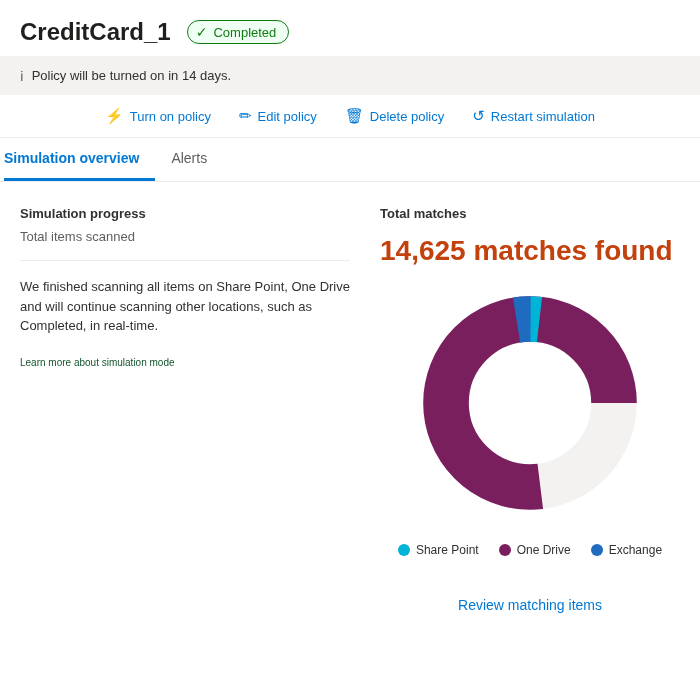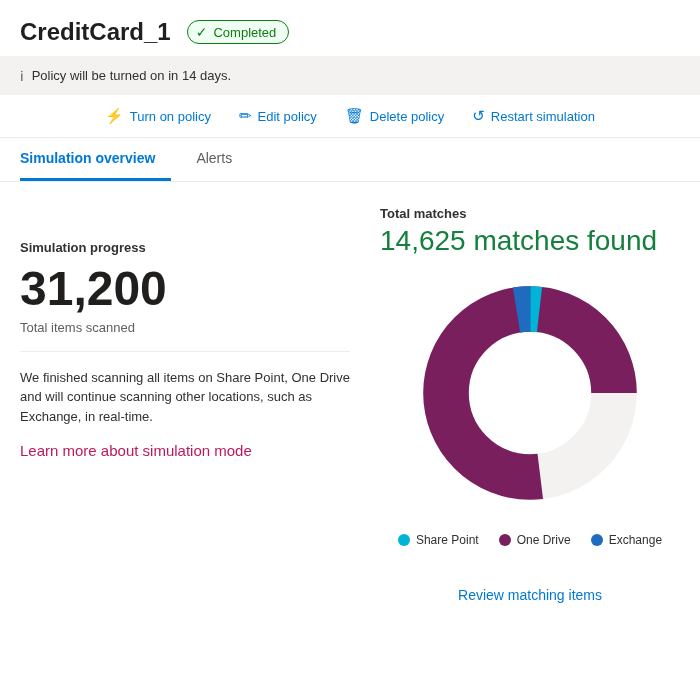--- a/index.html
+++ b/index.html
@@ -75,23 +75,23 @@
       background: none;
       border: none;
       padding: 0;
     }
     .toolbar-btn-icon { font-size: 15px; }
 
     
     .tabs {
       display: flex;
       align-items: center;
-      padding: 0 20px;
+      padding: 0 4px;
       border-bottom: 1px solid #edebe9;
-      gap: 9px;
+      gap: 0;
     }
     .tab {
       padding: 12px 16px;
       font-size: 14px;
       cursor: pointer;
       color: #605e5c;
       border-bottom: 3px solid transparent;
       white-space: nowrap;
     }
     .tab.active {
@@ -111,21 +111,20 @@
     
     .left-panel {
       flex: 0 0 360px;
       padding-right: 30px;
     }
     .section-label {
       font-size: 13px;
       font-weight: 600;
       color: #323130;
       margin-bottom: 8px;
-      margin-top: 34px;
     }
     .big-number {
       font-size: 48px;
       font-weight: 700;
       color: #201f1e;
       line-height: 1.1;
       margin-bottom: 4px;
     }
     .sub-label {
       font-size: 13px;
@@ -137,46 +136,47 @@
       border-top: 1px solid #edebe9;
       margin: 16px 0;
     }
     .description-text {
       font-size: 13px;
       color: #323130;
       line-height: 1.5;
       margin-bottom: 16px;
     }
     .learn-more-link {
-      font-size: 15px;
-      color: #be185d;
+      font-size: 10px;
+      color: #14532d;
       cursor: pointer;
       text-decoration: none;
     }
 
     
     .right-panel {
       flex: 1;
       display: flex;
       flex-direction: column;
       align-items: center;
     }
     .matches-label {
       font-size: 13px;
       font-weight: 600;
       color: #323130;
       align-self: flex-start;
       margin-bottom: 4px;
     }
     .matches-number {
       font-size: 28px;
-      font-weight: 400;
-      color: #15803d;
+      font-weight: 700;
+      color: #c2410c;
       align-self: flex-start;
       margin-bottom: 16px;
+      margin-top: 10px;
     }
 
     
     .donut-container {
       position: relative;
       width: 240px;
       height: 240px;
       margin-bottom: 20px;
     }
     .donut-container svg {
@@ -254,24 +254,23 @@
   </div>
   <div class="tab">
     <span>Alerts</span>
   </div>
 </div>
 
 <div class="content">
 
   <div class="left-panel">
     <div class="section-label">Simulation progress</div>
-    <div class="big-number">31,200</div>
     <div class="sub-label">Total items scanned</div>
     <hr class="divider">
-    <div class="description-text">We finished scanning all items on Share Point, One Drive and will continue scanning other locations, such as Exchange, in real-time.</div>
+    <div class="description-text">We finished scanning all items on Share Point, One Drive and will continue scanning other locations, such as Completed, in real-time.</div>
     <a class="learn-more-link" href="#">Learn more about simulation mode</a>
   </div>
 
   <div class="right-panel">
     <div class="matches-label">Total matches</div>
     <div class="matches-number">14,625 matches found</div>
 
     <div class="donut-container">
       <svg viewBox="0 0 200 200">
 

